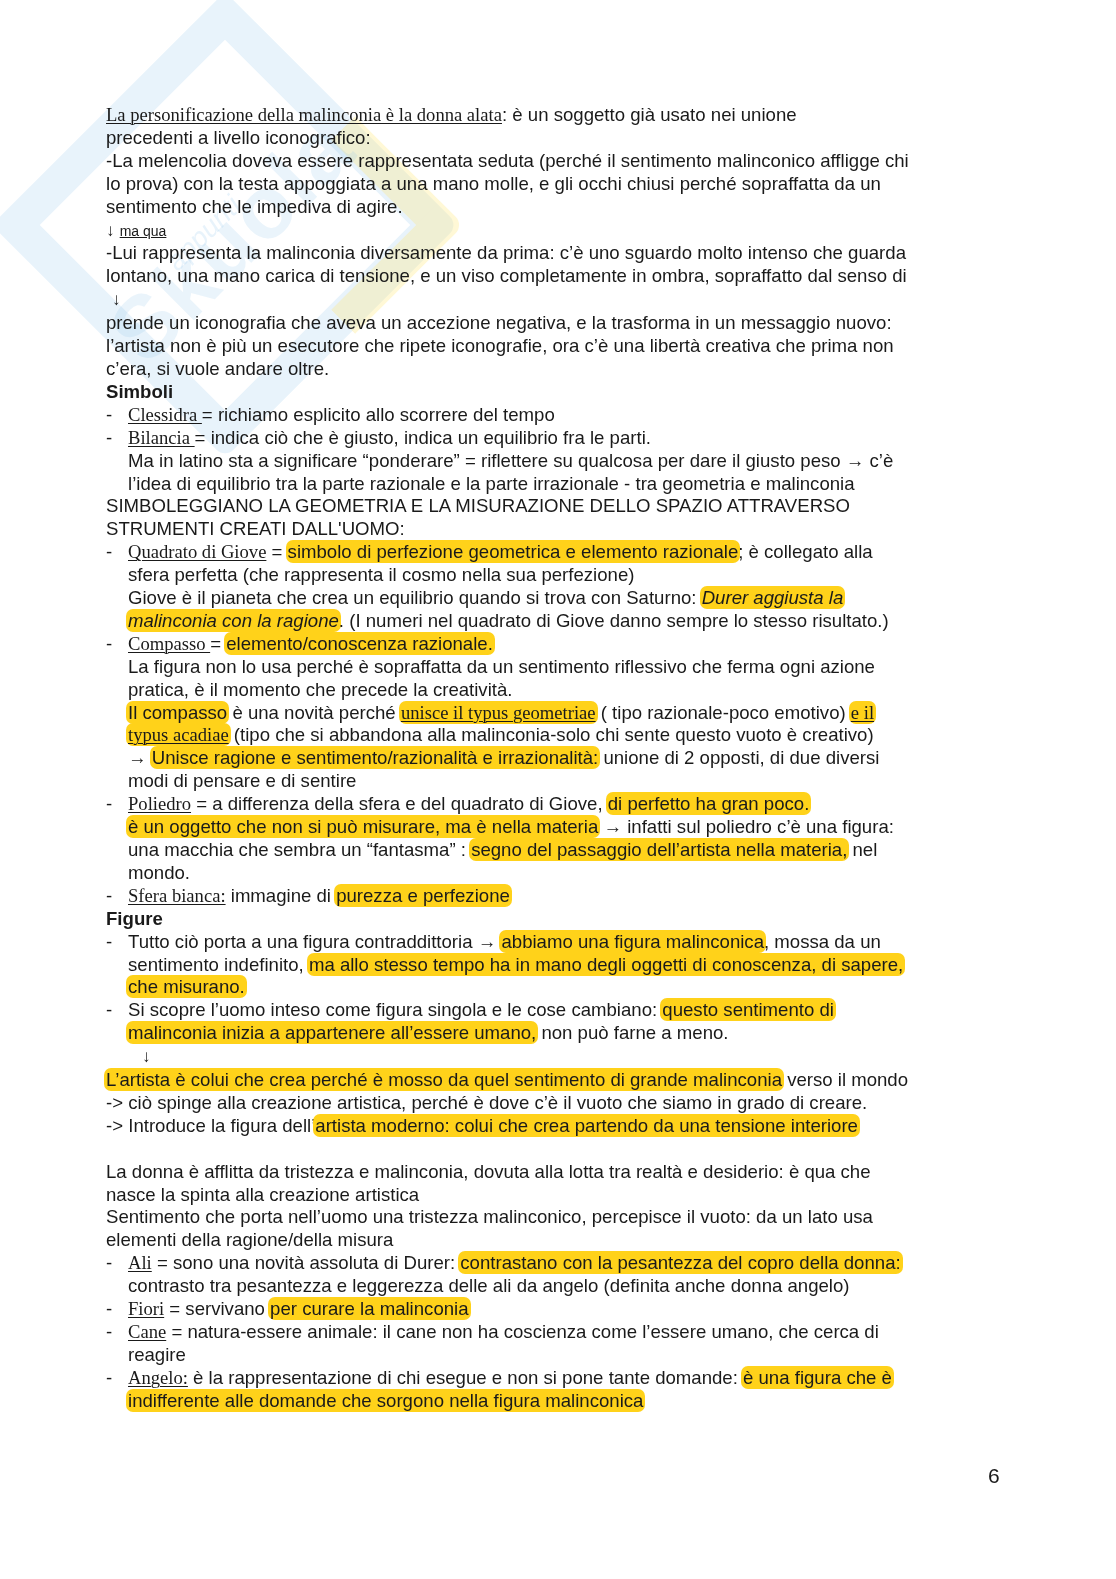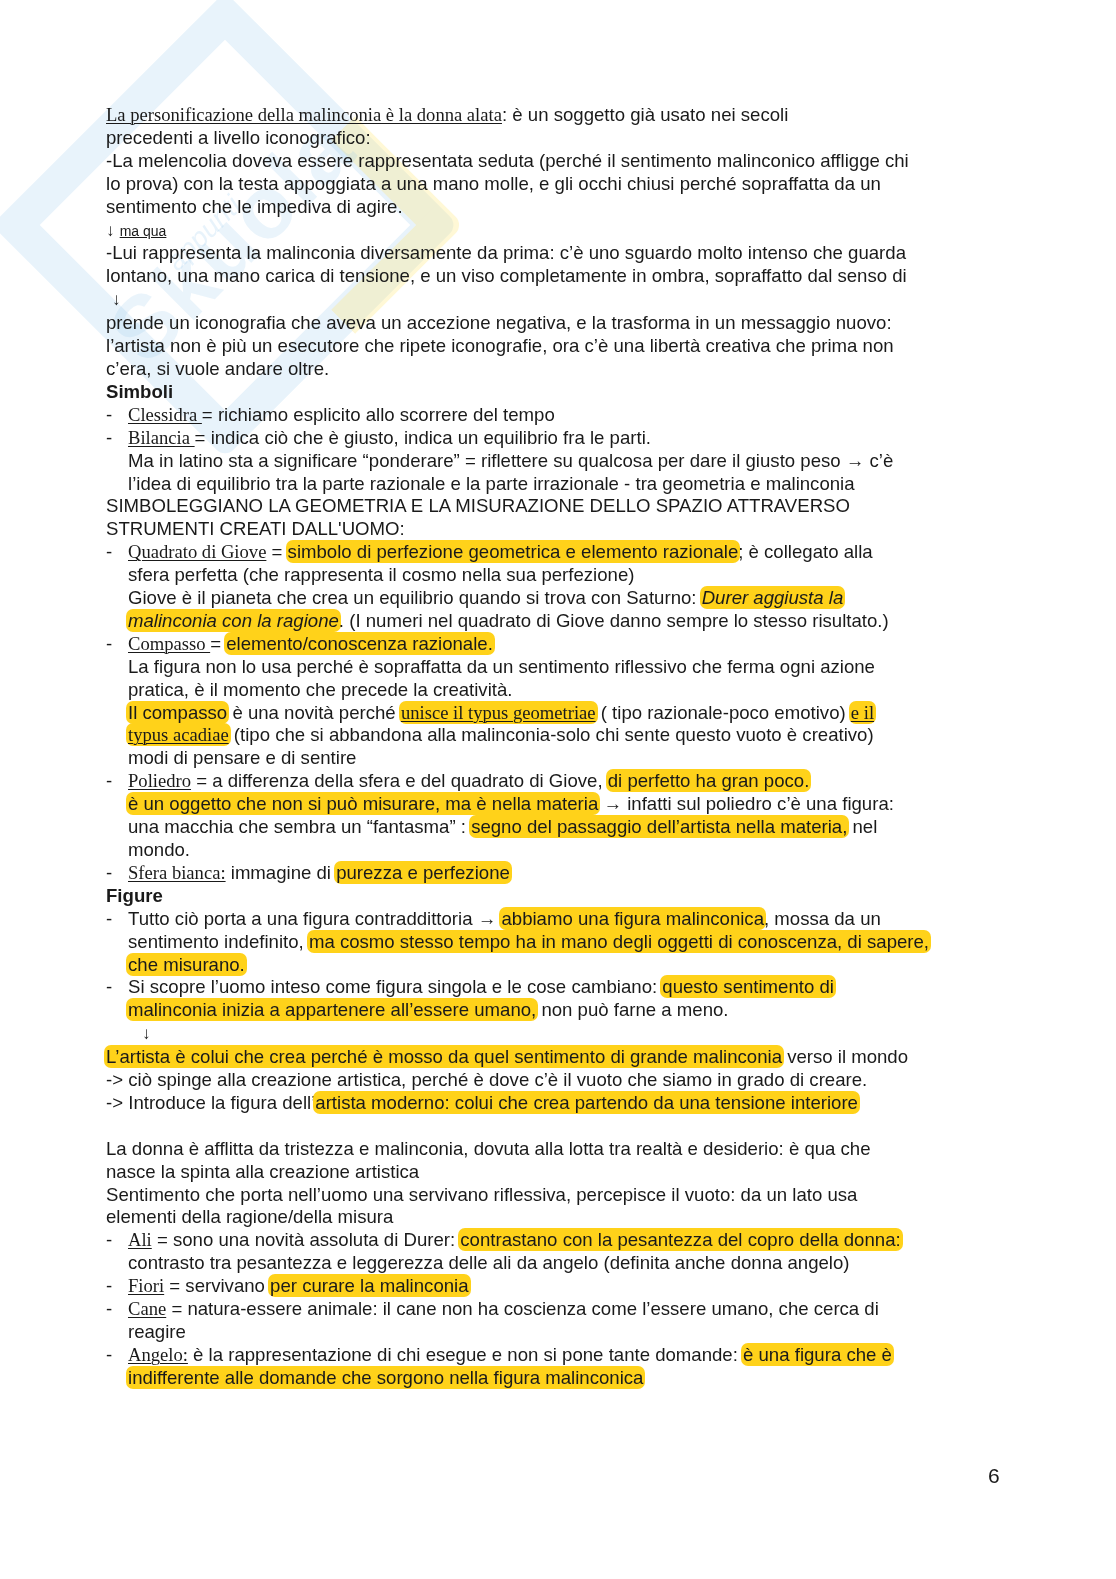--- a/index.html
+++ b/index.html
@@ -38,21 +38,21 @@
 
 <div class="watermark">
   <div class="wm-diamond"></div>
   <div class="wm-corner"></div>
   <div class="wm-text">Skuola</div>
   <div class="wm-sub">appunti</div>
 </div>
 
 <div class="page">
 
-  <div class="line"><span class="u">La personificazione della malinconia è la donna alata</span><span>: è un soggetto già usato nei secoli</span></div>
+  <div class="line"><span class="u">La personificazione della malinconia è la donna alata</span><span>: è un soggetto già usato nei unione</span></div>
   <div class="line">precedenti a livello iconografico:</div>
   <div class="line">-La melencolia doveva essere rappresentata seduta (perché il sentimento malinconico affligge chi</div>
   <div class="line">lo prova) con la testa appoggiata a una mano molle, e gli occhi chiusi perché sopraffatta da un</div>
   <div class="line">sentimento che le impediva di agire.</div>
   <div class="line"><span class="arrow">↓</span> <span class="small">ma qua</span></div>
   <div class="line">-Lui rappresenta la malinconia diversamente da prima: c’è uno sguardo molto intenso che guarda</div>
   <div class="line">lontano, una mano carica di tensione, e un viso completamente in ombra, sopraffatto dal senso di</div>
   <div class="line" style="padding-left:6px"><span class="arrow">↓</span></div>
   <div class="line">prende un iconografia che aveva un accezione negativa, e la trasforma in un messaggio nuovo:</div>
   <div class="line">l’artista non è più un esecutore che ripete iconografie, ora c’è una libertà creativa che prima non</div>
@@ -69,45 +69,46 @@
   <div class="line ind"><span class="dash">-</span><span class="u">Quadrato di Giove</span><span> = </span><span class="hl">simbolo di perfezione geometrica e elemento razionale</span><span>; è collegato alla</span></div>
   <div class="line ind">sfera perfetta (che rappresenta il cosmo nella sua perfezione)</div>
   <div class="line ind"><span>Giove è il pianeta che crea un equilibrio quando si trova con Saturno: </span><span class="hl i">Durer aggiusta la</span></div>
   <div class="line ind"><span class="hl i">malinconia con la ragione</span><span>. (I numeri nel quadrato di Giove danno sempre lo stesso risultato.)</span></div>
 
   <div class="line ind"><span class="dash">-</span><span class="u">Compasso </span><span>=  </span><span class="hl">elemento/conoscenza razionale.</span></div>
   <div class="line ind">La figura non lo usa perché è sopraffatta da un sentimento riflessivo che ferma ogni azione</div>
   <div class="line ind">pratica, è il momento che precede la creatività.</div>
   <div class="line ind"><span class="hl">Il compasso</span><span> è una novità perché </span><span class="hl u">unisce il typus geometriae</span><span> ( tipo razionale-poco emotivo) </span><span class="hl u">e il</span></div>
   <div class="line ind"><span class="hl u">typus acadiae</span><span> (tipo che si abbandona alla malinconia-solo chi sente questo vuoto è creativo)</span></div>
+  <div class="line ind"><span>→ </span><span class="hl">Unisce ragione e sentimento/razionalità e irrazionalità:</span><span> unione di 2 opposti, di due diversi</span></div>
   <div class="line ind">modi di pensare e di sentire</div>
 
   <div class="line ind"><span class="dash">-</span><span class="u">Poliedro</span><span> = a differenza della sfera e del quadrato di Giove, </span><span class="hl">di perfetto ha gran poco.</span></div>
   <div class="line ind"><span class="hl">è un oggetto che non si può misurare, ma è nella materia</span><span> → infatti sul poliedro c’è una figura:</span></div>
   <div class="line ind"><span>una macchia che sembra un “fantasma” : </span><span class="hl">segno del passaggio dell’artista nella materia,</span><span> nel</span></div>
   <div class="line ind">mondo.</div>
 
   <div class="line ind"><span class="dash">-</span><span class="u">Sfera bianca:</span><span> immagine di </span><span class="hl">purezza e perfezione</span></div>
 
   <div class="line b">Figure</div>
   <div class="line ind"><span class="dash">-</span><span>Tutto ciò porta a una figura contraddittoria → </span><span class="hl">abbiamo una figura malinconica</span><span>, mossa da un</span></div>
-  <div class="line ind"><span>sentimento indefinito, </span><span class="hl">ma cosmo stesso tempo ha in mano degli oggetti di conoscenza, di sapere,</span></div>
+  <div class="line ind"><span>sentimento indefinito, </span><span class="hl">ma allo stesso tempo ha in mano degli oggetti di conoscenza, di sapere,</span></div>
   <div class="line ind"><span class="hl">che misurano.</span></div>
   <div class="line ind"><span class="dash">-</span><span>Si scopre l’uomo inteso come figura singola e le cose cambiano: </span><span class="hl">questo sentimento di</span></div>
   <div class="line ind"><span class="hl">malinconia inizia a appartenere all’essere umano,</span><span> non può farne a meno.</span></div>
   <div class="line" style="padding-left:36px"><span class="arrow">↓</span></div>
   <div class="line"><span class="hl">L’artista è colui che crea perché è mosso da quel sentimento di grande malinconia</span><span> verso il mondo</span></div>
   <div class="line">-&gt; ciò spinge alla creazione artistica, perché è dove c’è il vuoto che siamo in grado di creare.</div>
   <div class="line"><span>-&gt; Introduce la figura dell’</span><span class="hl">artista moderno: colui che crea partendo da una tensione interiore</span></div>
 
   <div class="gap"></div>
 
   <div class="line">La donna è afflitta da tristezza e malinconia, dovuta alla lotta tra realtà e desiderio: è qua che</div>
   <div class="line">nasce la spinta alla creazione artistica</div>
-  <div class="line">Sentimento che porta nell’uomo una servivano riflessiva, percepisce il vuoto: da un lato usa</div>
+  <div class="line">Sentimento che porta nell’uomo una tristezza malinconico, percepisce il vuoto: da un lato usa</div>
   <div class="line">elementi della ragione/della misura</div>
 
   <div class="line ind"><span class="dash">-</span><span class="u">Ali</span><span> = sono una novità assoluta di Durer: </span><span class="hl">contrastano con la pesantezza del copro della donna:</span></div>
   <div class="line ind">contrasto tra pesantezza e leggerezza delle ali da angelo (definita anche donna angelo)</div>
   <div class="line ind"><span class="dash">-</span><span class="u">Fiori</span><span> = servivano </span><span class="hl">per curare la malinconia</span></div>
   <div class="line ind"><span class="dash">-</span><span class="u">Cane</span><span> = natura-essere animale: il cane non ha coscienza come l’essere umano, che cerca di</span></div>
   <div class="line ind">reagire</div>
   <div class="line ind"><span class="dash">-</span><span class="u">Angelo:</span><span> è la rappresentazione di chi esegue e non si pone tante domande: </span><span class="hl">è una figura che è</span></div>
   <div class="line ind"><span class="hl">indifferente alle domande che sorgono nella figura malinconica</span></div>
 </div>

